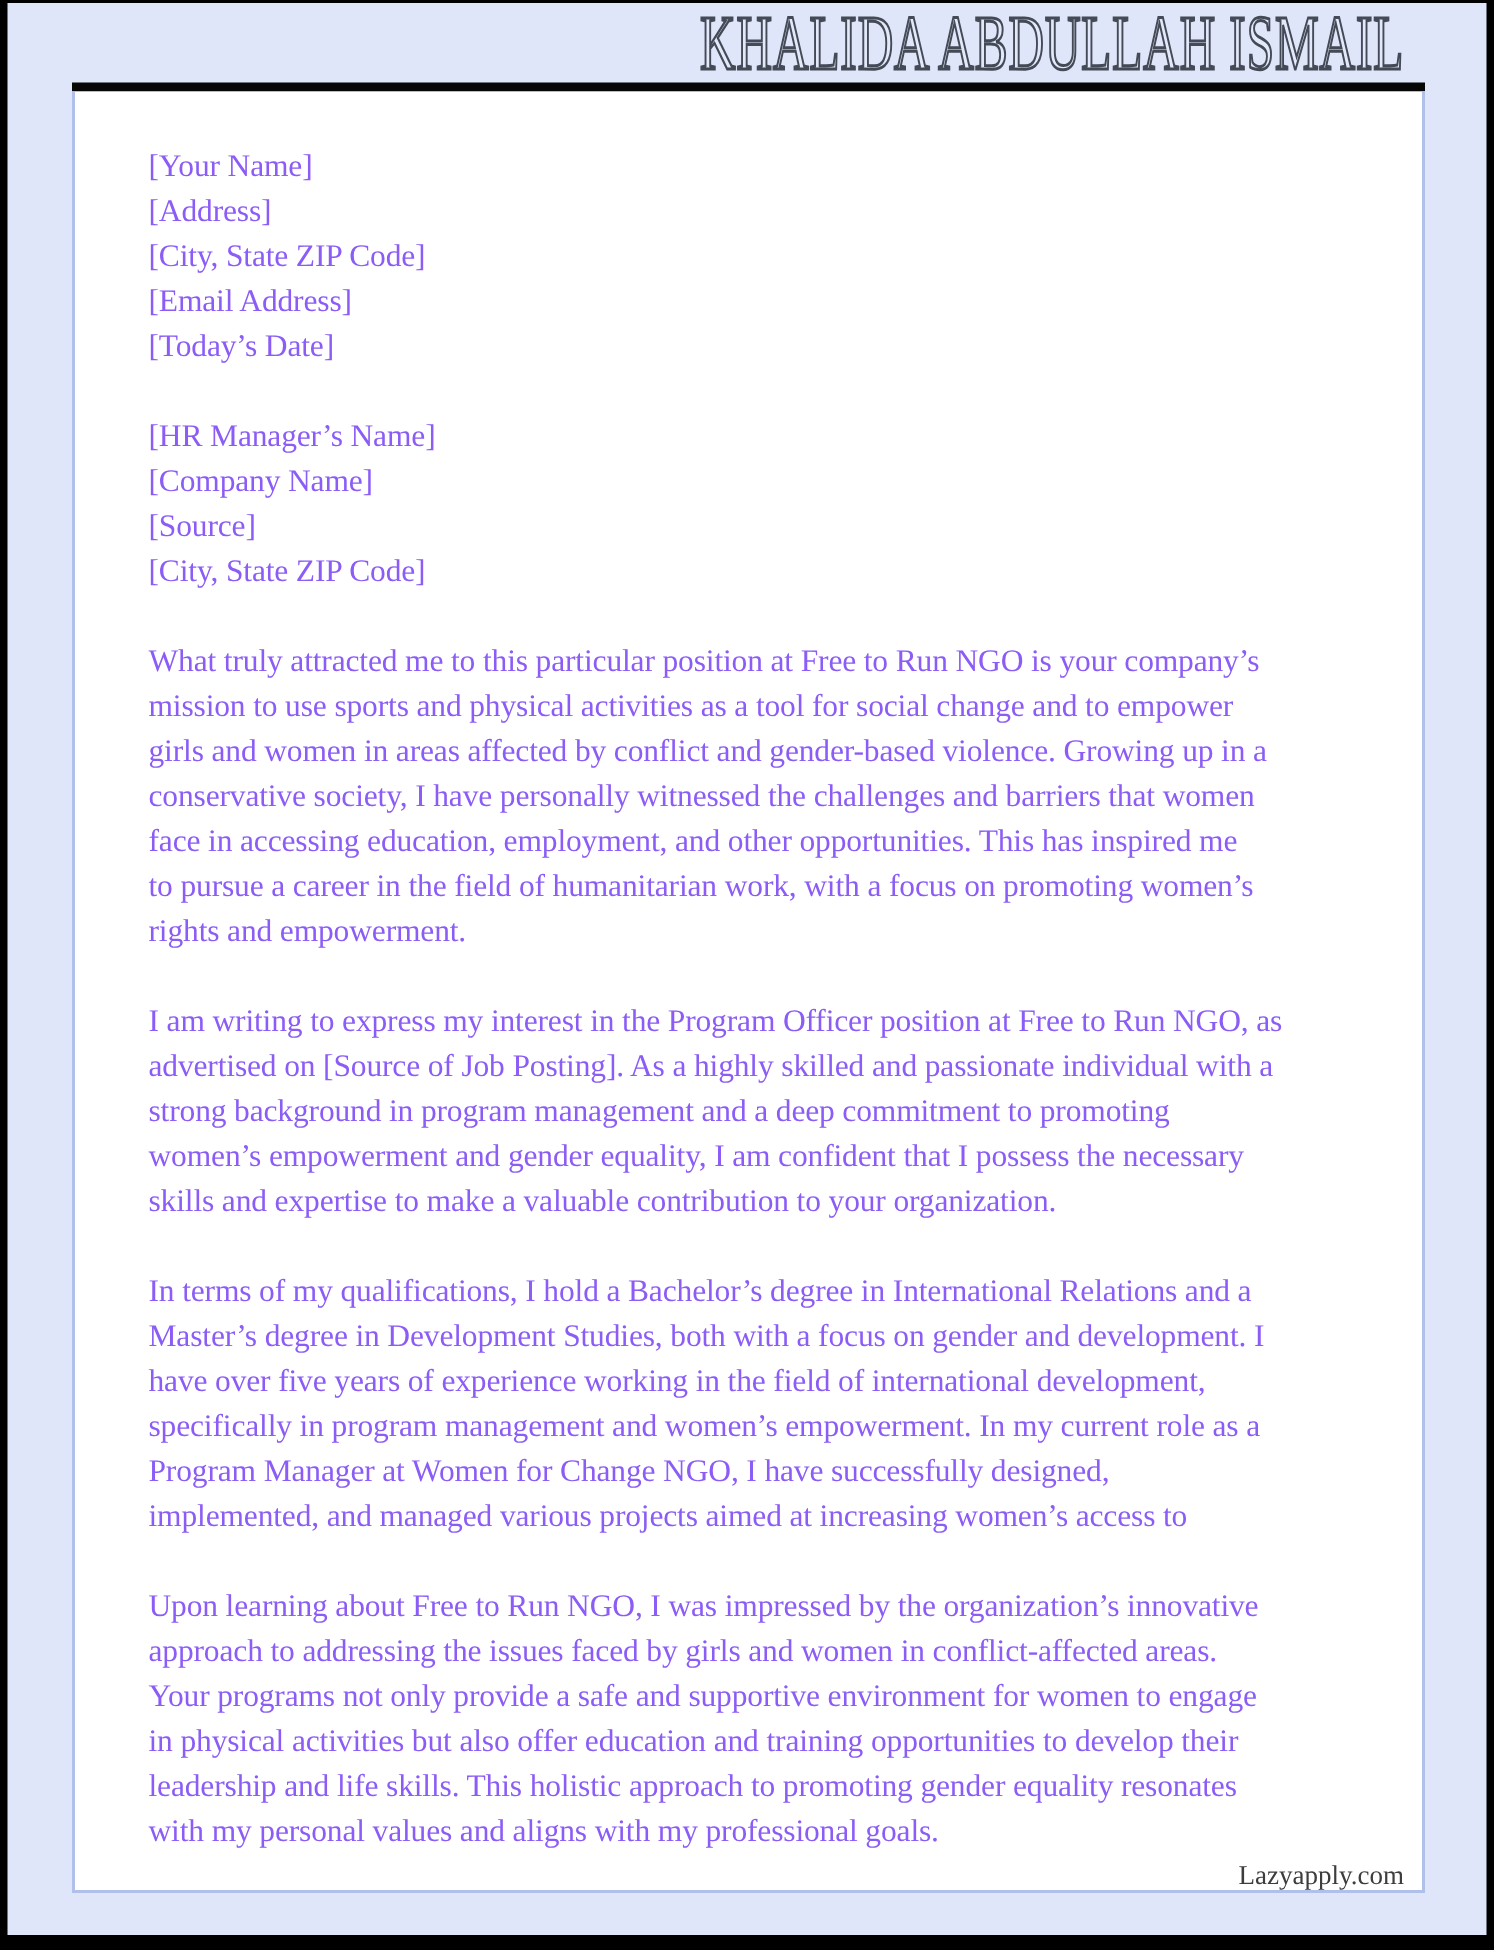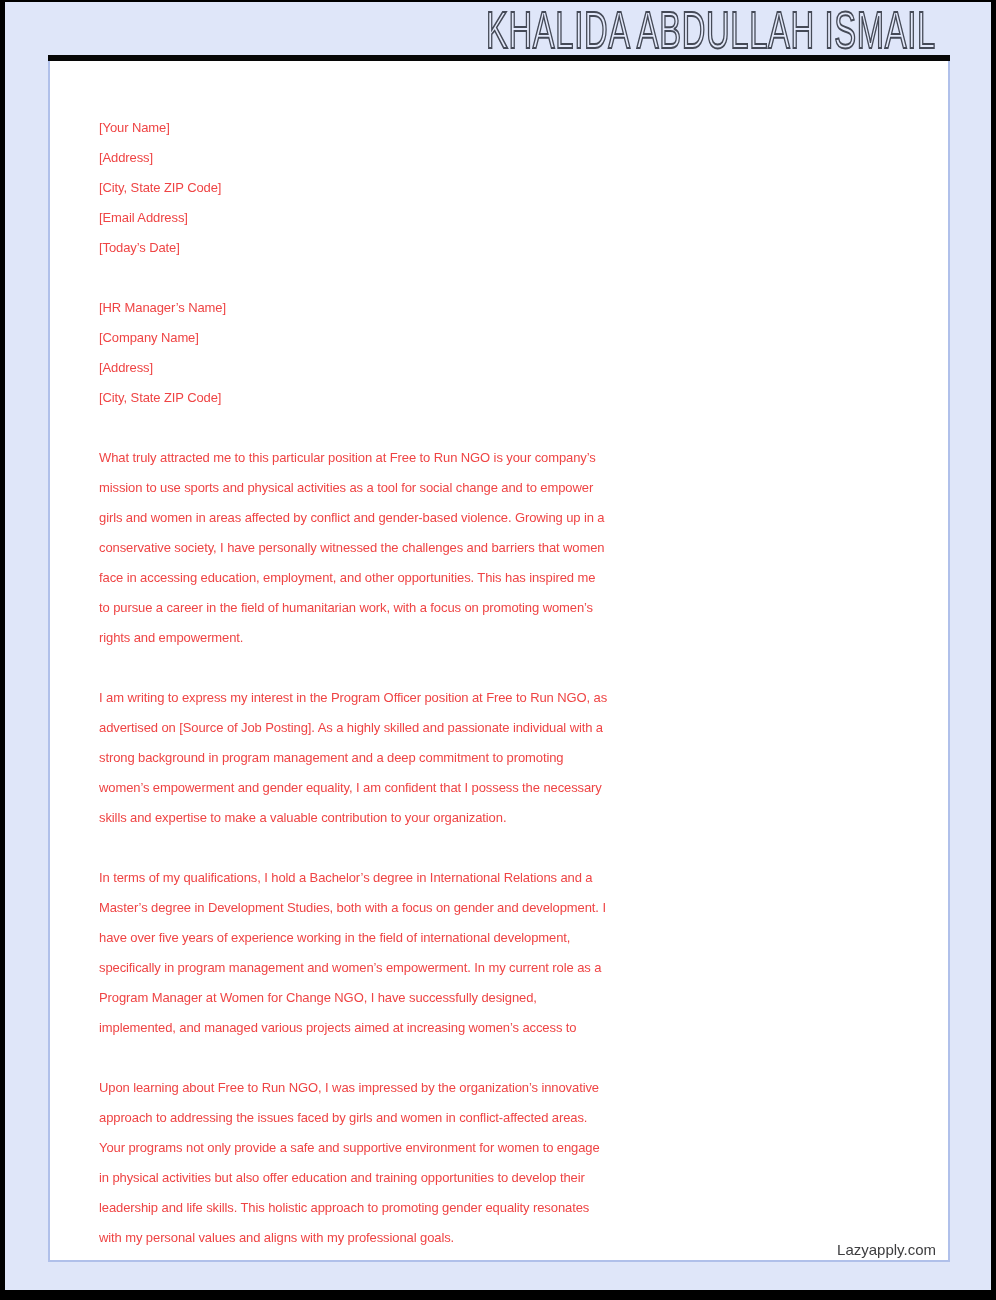--- a/index.html
+++ b/index.html
@@ -5,20 +5,21 @@
   * { box-sizing: border-box; }
   html, body { margin: 0; padding: 0; background: #ffffff; }
   body { font-family: "Liberation Sans", sans-serif; }
 
   .frame {
     position: relative;
     width: 996px;
     height: 1300px;
     background: #000000;
     overflow: hidden;
+    font-family: Liberation Serif, serif;
   }
   .bg {
     position: absolute;
     top: 2px;
     left: 5px;
     width: 986px;
     height: 1288px;
     background: #dfe6f9;
     overflow: hidden;
   }
@@ -53,32 +54,32 @@
     width: 902px;
     height: 1201px;
     background: #ffffff;
     border-left: 2px solid #b0c0ea;
     border-right: 2px solid #b0c0ea;
     border-bottom: 2px solid #b0c0ea;
     padding: 34px 45px 0 49px;
     
   }
   .page p {
-    margin: 18px 0 30px 0;
-    font-size: 13px;
+    margin: 0 0 30px 0;
+    font-size: 21px;
     line-height: 30px;
     letter-spacing: -0.1px;
-    color: #ef4444;
+    color: #8b5cf6;
     white-space: pre-line;
   }
   .watermark {
     position: absolute;
     right: 12px;
     bottom: 1px;
-    font-size: 15px;
+    font-size: 18px;
     line-height: 18px;
     color: #3d3d3f;
   }
 </style>
 </head>
 <body>
 
 <div class="frame">
   <div class="bg">
 
@@ -89,21 +90,21 @@
     <div class="page">
 
       <p>[Your Name]
 [Address]
 [City, State ZIP Code]
 [Email Address]
 [Today’s Date]</p>
 
       <p>[HR Manager’s Name]
 [Company Name]
-[Address]
+[Source]
 [City, State ZIP Code]</p>
 
 
       <p>What truly attracted me to this particular position at Free to Run NGO is your company’s
 mission to use sports and physical activities as a tool for social change and to empower
 girls and women in areas affected by conflict and gender-based violence. Growing up in a
 conservative society, I have personally witnessed the challenges and barriers that women
 face in accessing education, employment, and other opportunities. This has inspired me
 to pursue a career in the field of humanitarian work, with a focus on promoting women’s
 rights and empowerment.</p>

